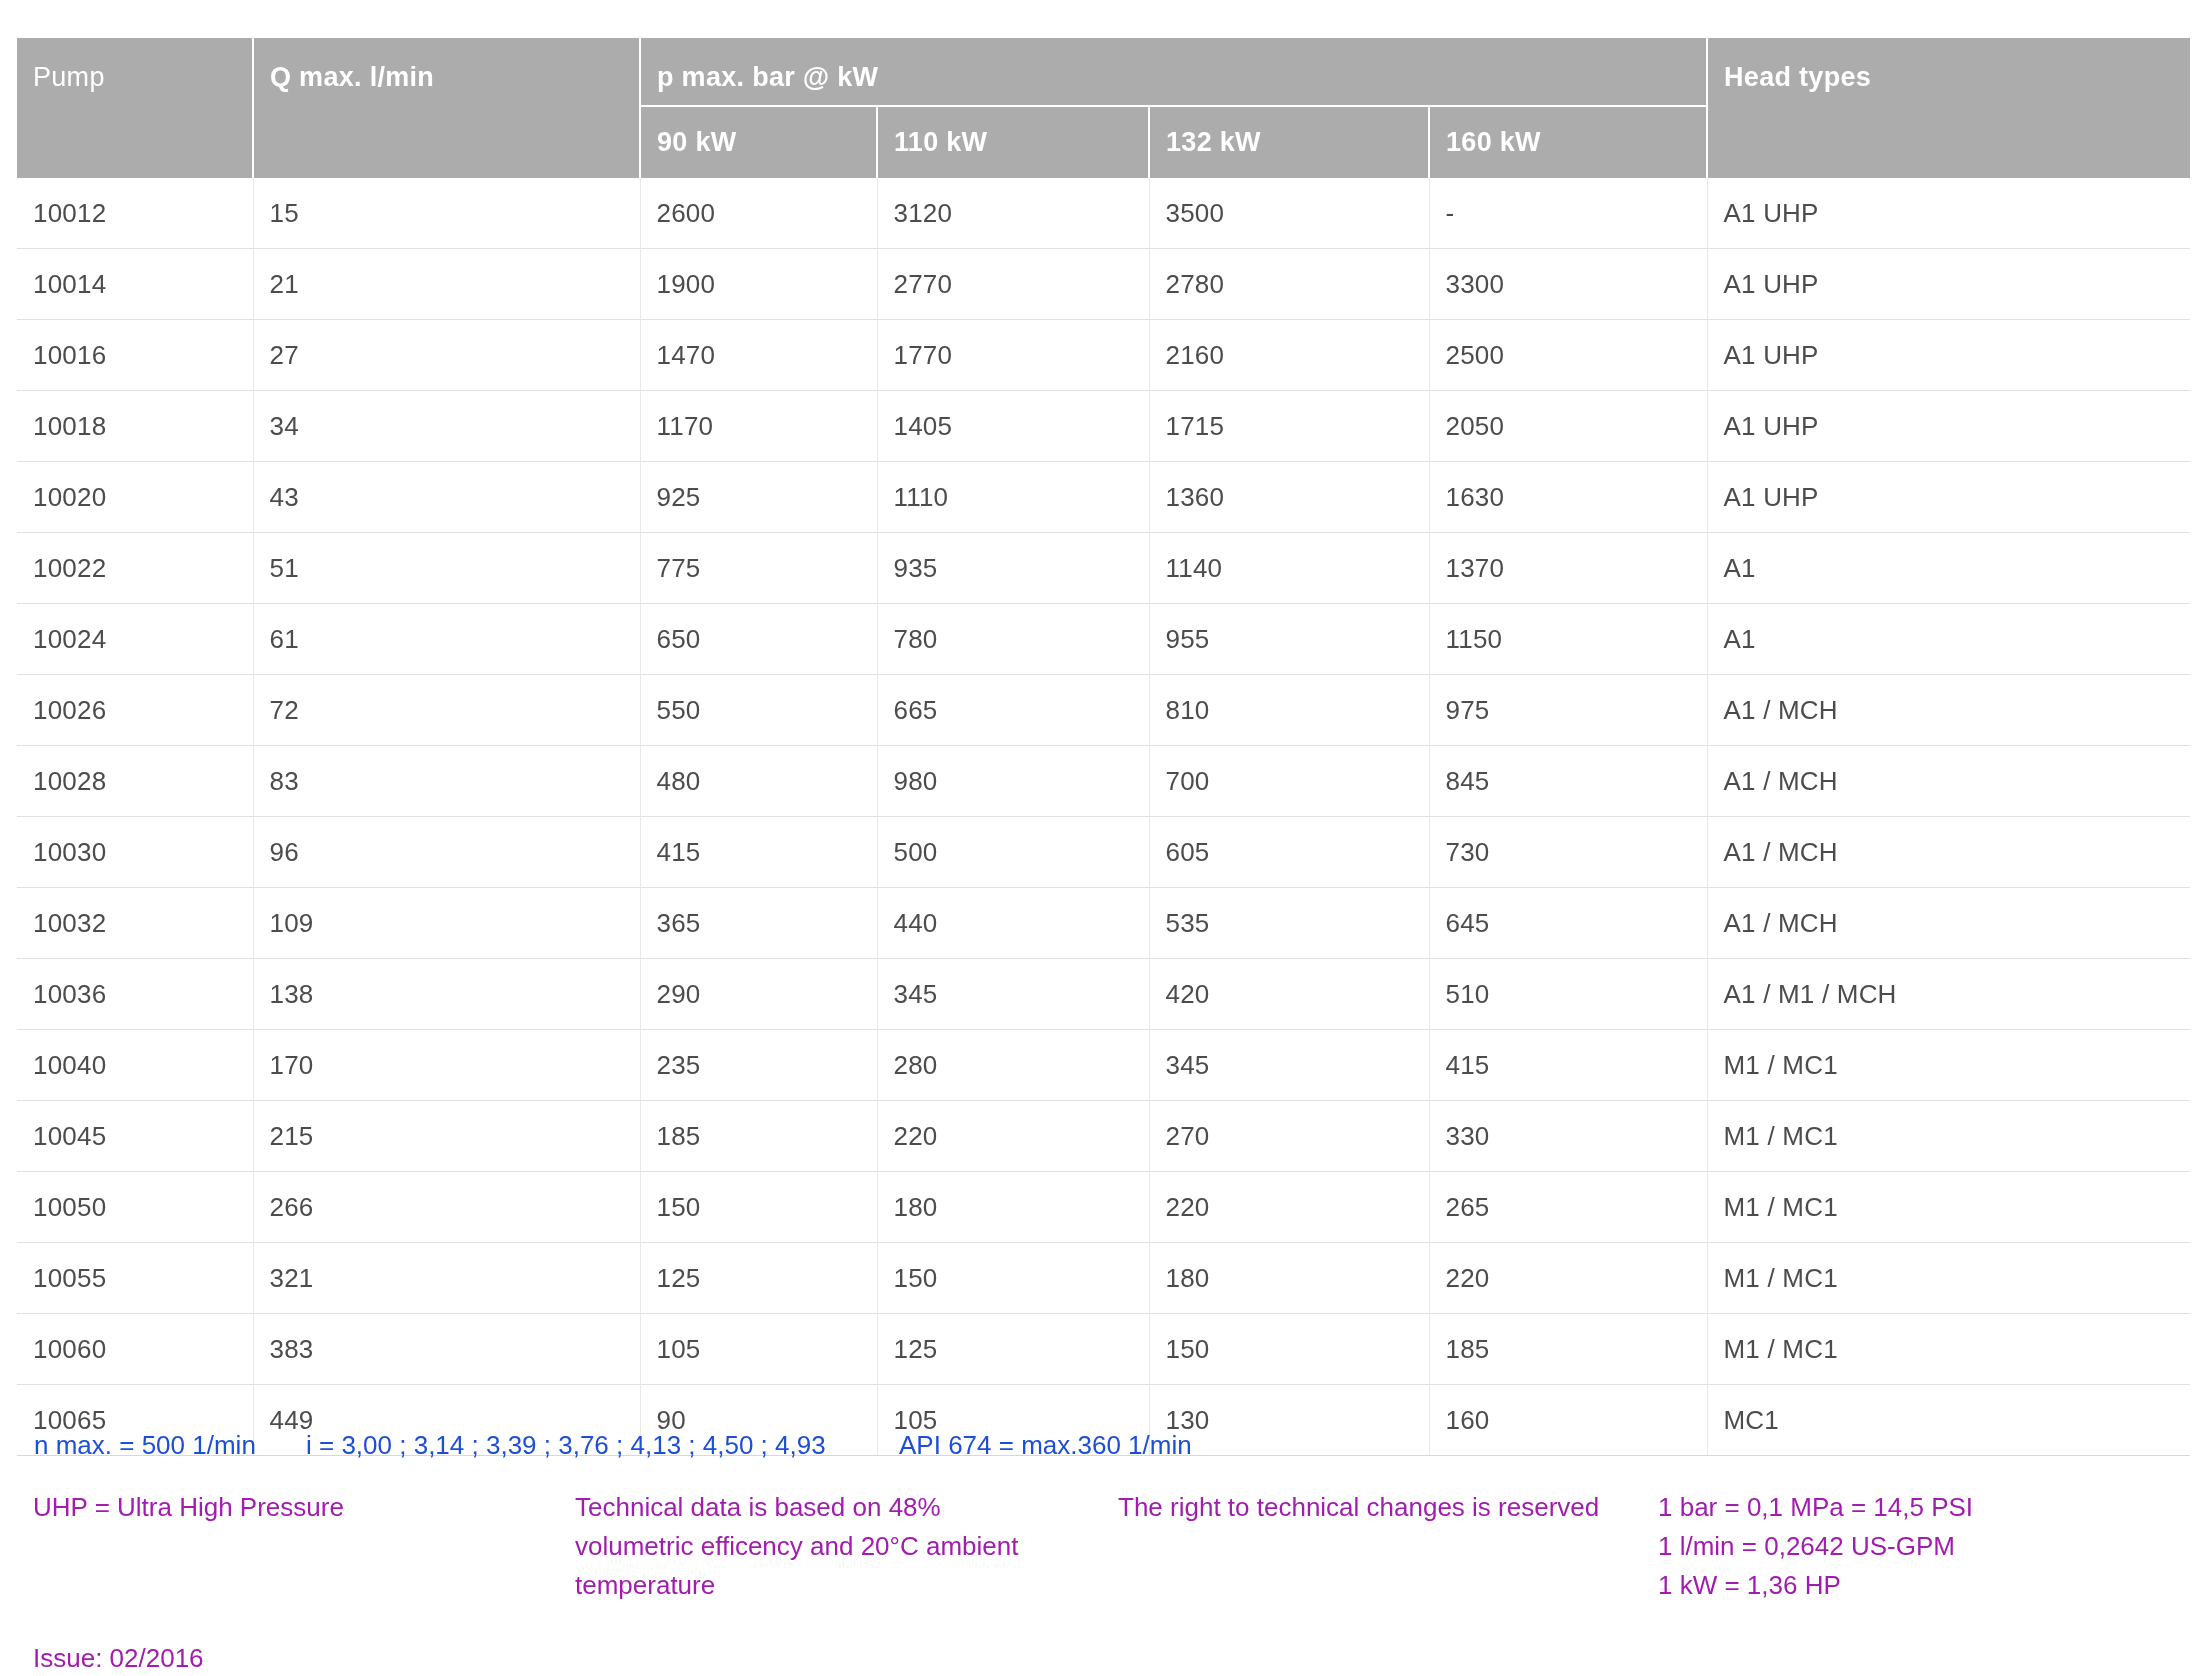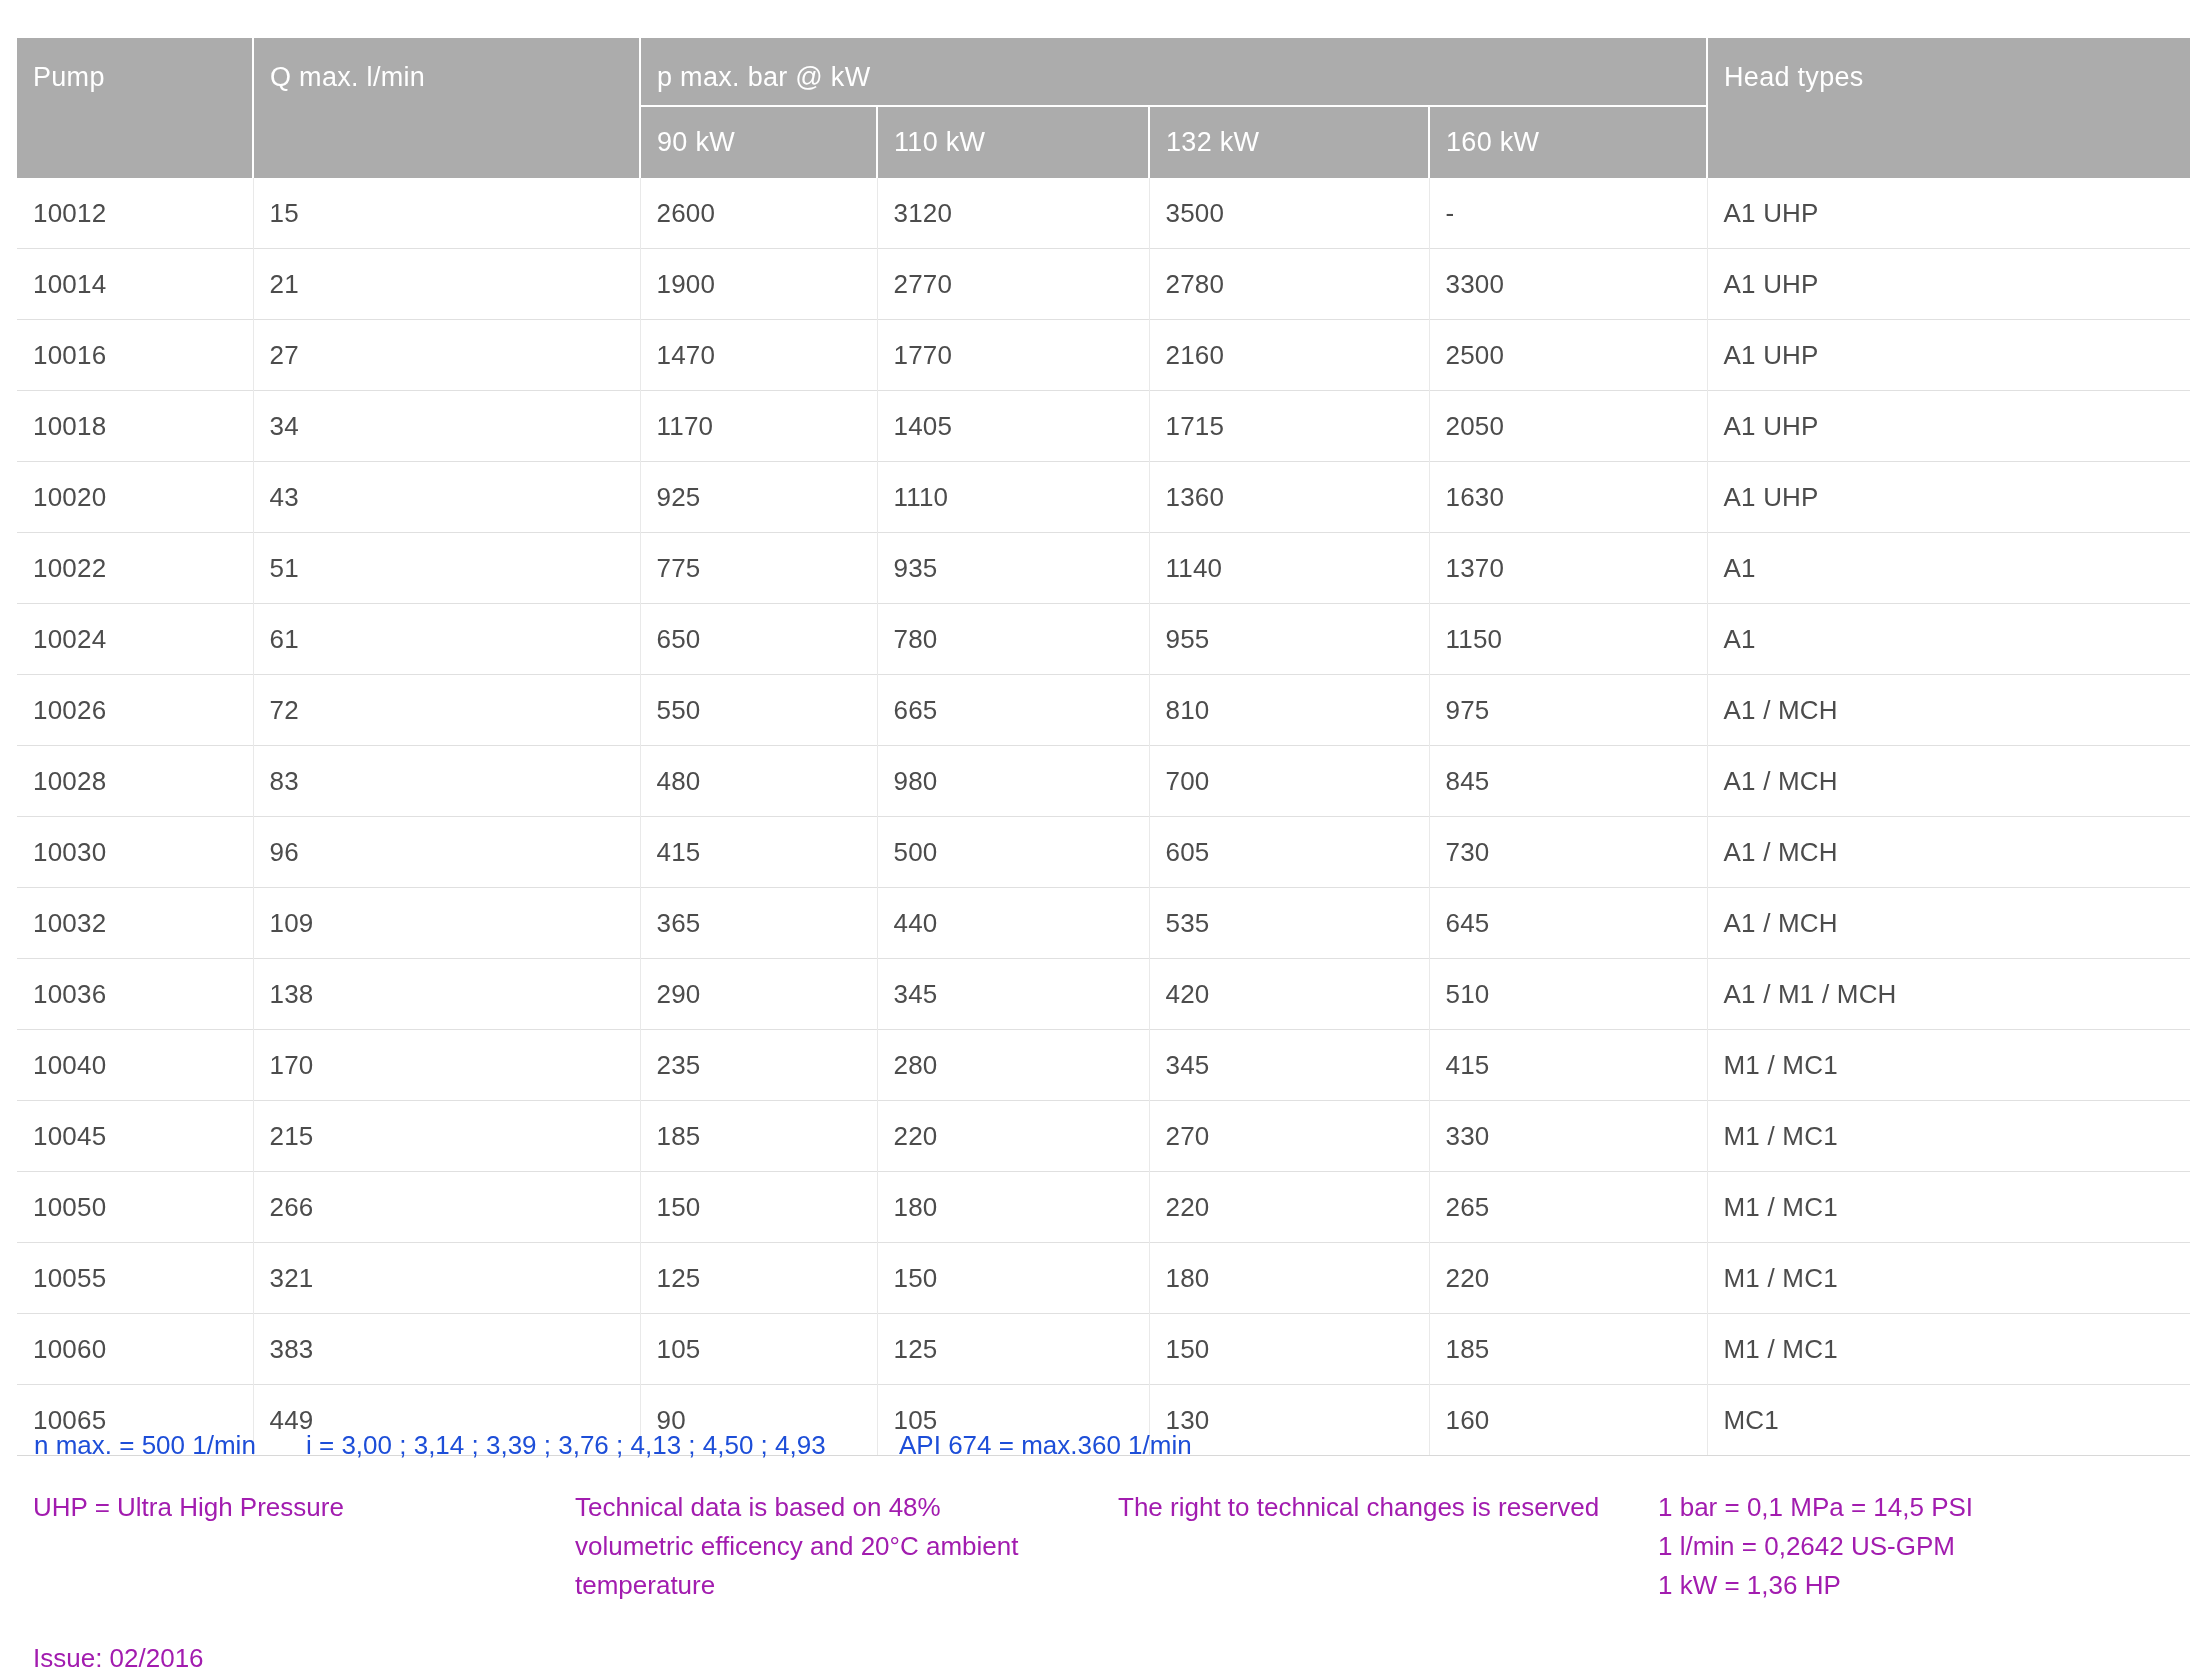--- a/index.html
+++ b/index.html
@@ -39,21 +39,21 @@
     letter-spacing: 0.3px;
   }
   thead tr.group-row th { height: 68px; }
   thead th.rowspan-cell { vertical-align: top; padding-top: 24px; }
   thead th.group-cell   { vertical-align: top; padding-top: 24px; }
   thead tr.sub-row th {
     height: 72px;
     vertical-align: middle;
     border-top: 2.8px solid #ffffff;
   }
-  thead th.wsep { border-left: 2.8px solid #ffffff; }
+  thead th.wsep { border-left: 2.8px solid #ffffff; font-weight: bold; }
 
   tbody td {
     background: #ffffff;
     font-size: 26px;
     color: #4c4c4c;
     padding: 0 0 0 16px;
     height: 71px;
     vertical-align: middle;
     border-top: 1.9px solid #e0e0e0;
     border-left: 1.9px solid #e9e9e9;

